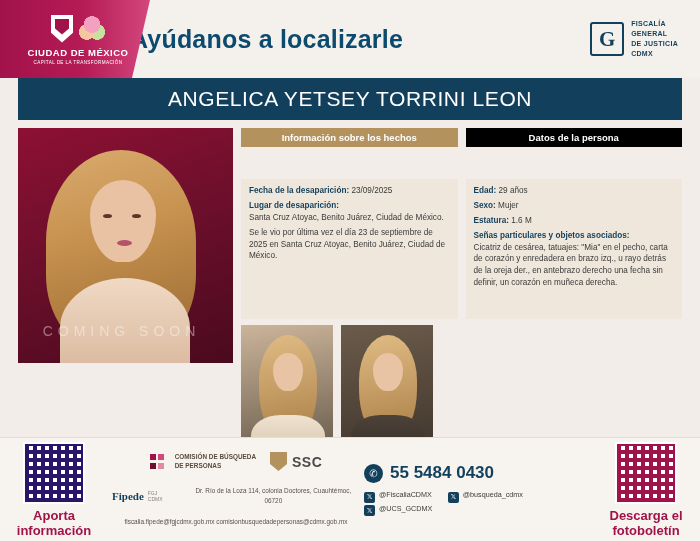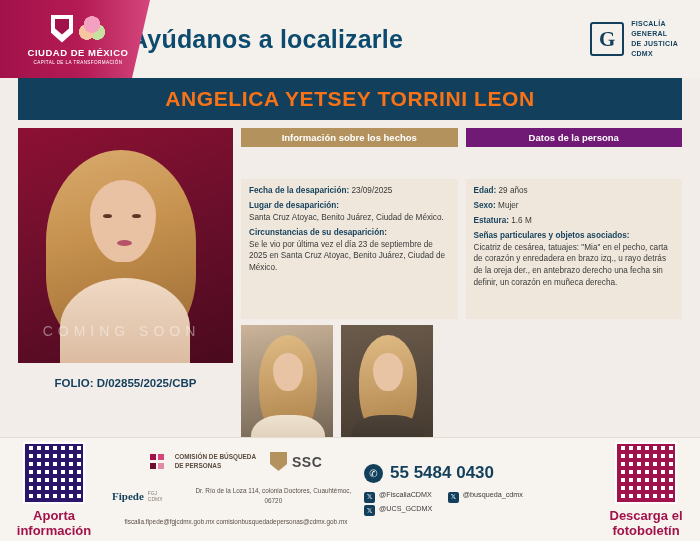--- a/index.html
+++ b/index.html
@@ -77,21 +77,21 @@
   }
   .fis-text { color: #123f5c; font-size: 7px; line-height: 1.45; font-weight: bold; letter-spacing: .3px; }
   
   .name-band {
     background: #123f5c;
     height: 42px;
     margin: 0 18px;
     display: flex; align-items: center; justify-content: center;
   }
   .name-band span {
-    color: #f97316; font-size: 21px; font-weight: bold; letter-spacing: .6px;
+    color: #ffffff; font-size: 21px; font-weight: normal; letter-spacing: .6px;
   }
   
   .body-wrap { display: flex; padding: 8px 18px 0 18px; gap: 8px; }
   .photo-col { width: 215px; }
   .main-photo {
     width: 215px; height: 235px;
     background: linear-gradient(160deg,#8d1033 0%, #6d0f2c 45%, #4a0a1e 100%);
     position: relative; overflow: hidden;
   }
   .hair {
@@ -126,21 +126,21 @@
   }
   
   .info-col { flex: 1; display: flex; flex-direction: column; gap: 6px; }
   .info-row { display: flex; gap: 8px; }
   .card { flex: 1; }
   .card-head {
     background: #b3925e;
     color: #fff; font-size: 9.5px; font-weight: bold;
     text-align: center; padding: 4px 14px;
   }
-  .card-head.alt { background: #701a75; }
+  .card-head.alt { background: #000000; }
   .card-body {
     background: #efe7db;
     padding: 6px 8px 8px 8px;
     font-size: 8.2px; color: #2a2a2a; line-height: 1.45;
   }
   .card-body.tall { min-height: 140px; margin-top: 32px; }
   .lbl { color: #123f5c; font-weight: bold; }
   .val { color: #3a3a3a; }
   .blk { margin-bottom: 3px; }
   
@@ -260,40 +260,38 @@
       <div class="main-photo">
         <div class="hair"></div>
         <div class="face">
           <div class="eye l"></div>
           <div class="eye r"></div>
           <div class="lips"></div>
         </div>
         <div class="body-shape"></div>
         <div class="comingsoon">COMING SOON</div>
       </div>
-      <div class="folio">FOLIO: D/02855/2025/CBP</div>
     </div>
 
     <div class="info-col">
 
       <div class="info-row">
 
         <div class="card">
           <div class="card-head">Información sobre los hechos</div>
           <div class="card-body tall">
             <div class="blk">
               <span class="lbl">Fecha de la desaparición:</span>
               <span class="val">23/09/2025</span>
             </div>
             <div class="blk">
               <div class="lbl">Lugar de desaparición:</div>
               <div class="val">Santa Cruz Atoyac, Benito Juárez, Ciudad de México.</div>
             </div>
             <div class="blk">
-              <div class="lbl">Circunstancias de su desaparición:</div>
               <div class="val">Se le vio por última vez el día 23 de septiembre de 2025 en Santa Cruz Atoyac, Benito Juárez, Ciudad de México.</div>
             </div>
           </div>
         </div>
 
         <div class="card">
           <div class="card-head alt">Datos de la persona</div>
           <div class="card-body tall">
             <div class="blk">
               <span class="lbl">Edad:</span>

